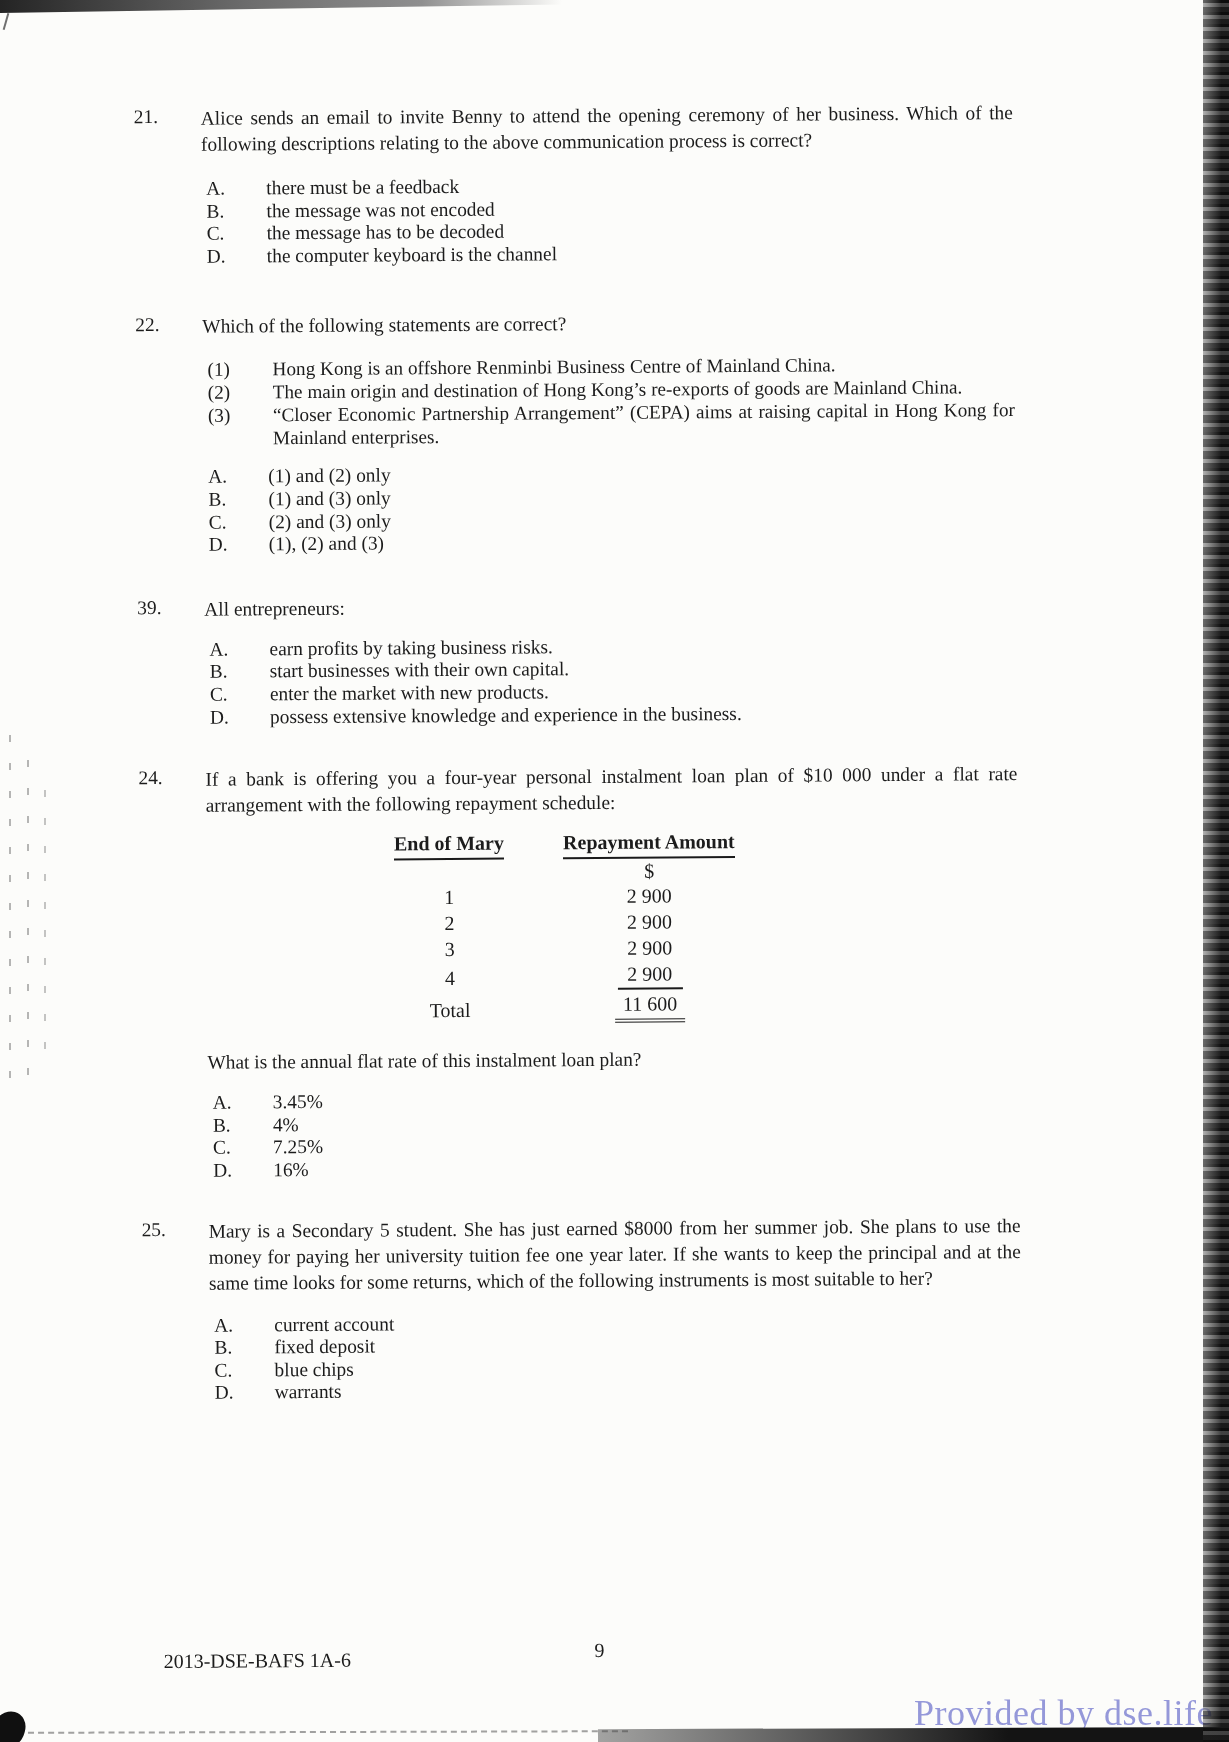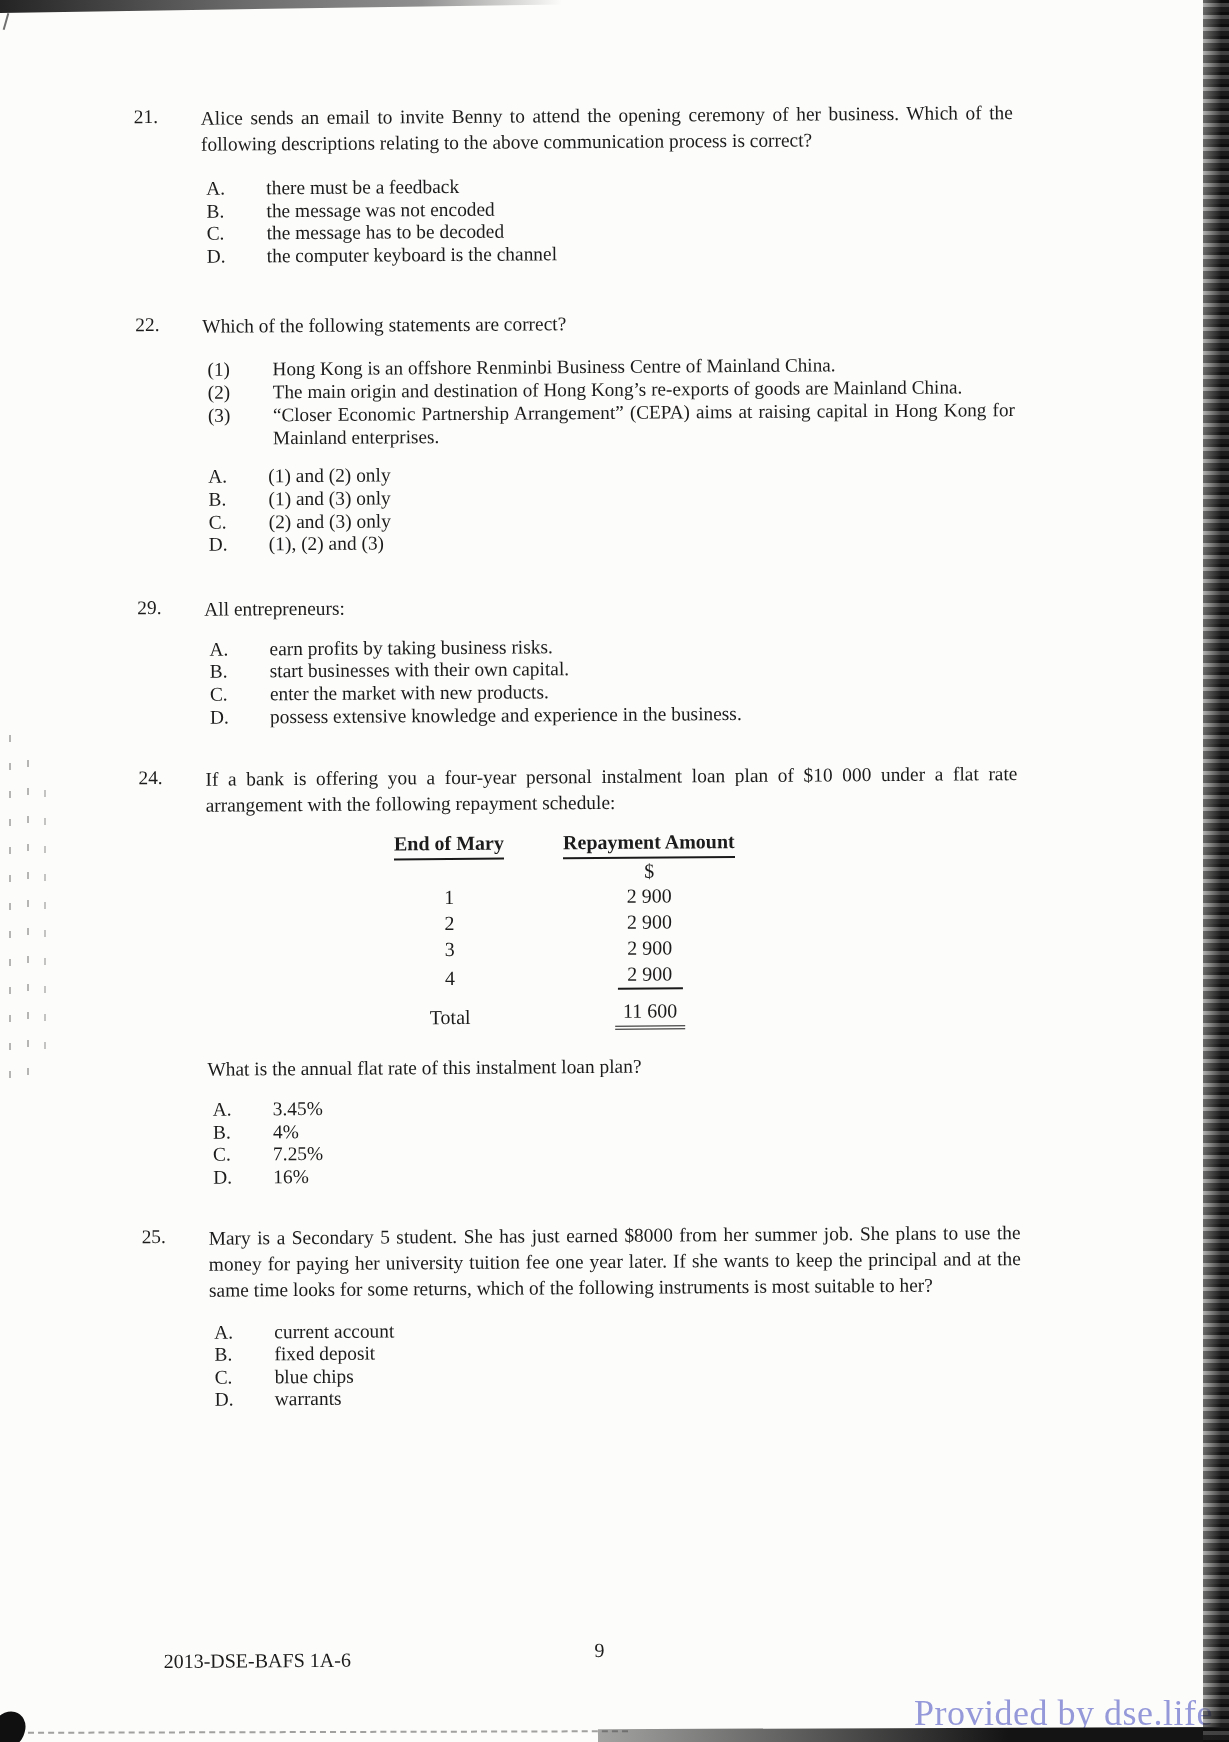--- a/index.html
+++ b/index.html
@@ -47,21 +47,21 @@
 
   
   .pay-table { margin:12px 0 0 168px; font-size:20px; }
   .pt-row { display:flex; align-items:flex-end; line-height:26px; }
   .pt-c1 { width:150px; text-align:center; }
   .pt-c2 { width:190px; text-align:center; margin-left:30px; }
   .pt-head { line-height:28px; }
   .pt-head .hd { font-weight:bold; border-bottom:2px solid #1a1a1a; padding-bottom:1px; display:inline-block; }
   .pt-cur { line-height:24px; }
   .u-single { display:inline-block; border-bottom:2px solid #1a1a1a; padding:0 10px 1px; }
-  .u-double { display:inline-block; border-bottom:4px double #1a1a1a; padding:7px 8px 1px; }
+  .u-double { display:inline-block; border-bottom:4px double #1a1a1a; padding:0 8px 1px; }
   .pt-total { line-height:28px; }
   .q24-ask { margin-top:24px; font-size:19.4px; line-height:26px; }
 
   
   .footer-code { position:absolute; left:152px; top:1650px; font-size:20px; }
   .page-number { position:absolute; left:583px; top:1642px; font-size:20px; }
 
   
   .watermark {
     position:absolute; right:16px; top:1692px; z-index:2;
@@ -171,21 +171,21 @@
           </div>
           <div class="option">
             <span class="opt-label">D.</span>
             <span class="opt-text">(1), (2) and (3)</span>
           </div>
         </div>
       </div>
     </div>
 
     <div class="question q23">
-      <div class="q-num">29.</div>
+      <div class="q-num">39.</div>
       <div class="q-body">
         <div class="q-stem single">All entrepreneurs:</div>
         <div class="options">
           <div class="option">
             <span class="opt-label">A.</span>
             <span class="opt-text">earn profits by taking business risks.</span>
           </div>
           <div class="option">
             <span class="opt-label">B.</span>
             <span class="opt-text">start businesses with their own capital.</span>

